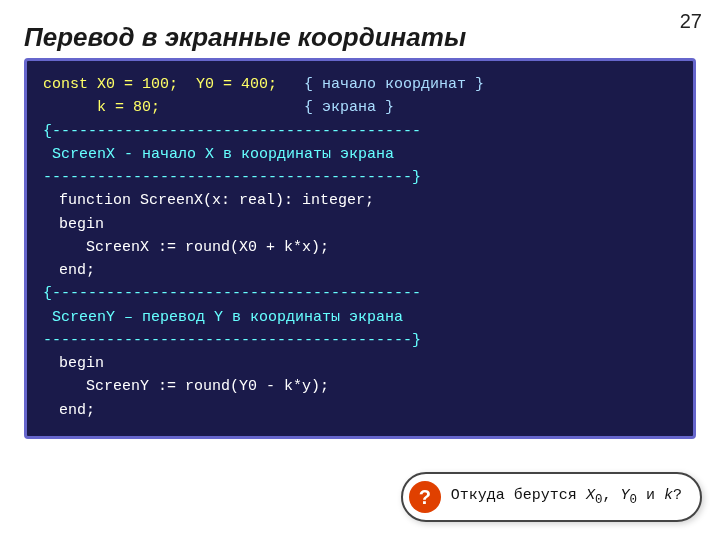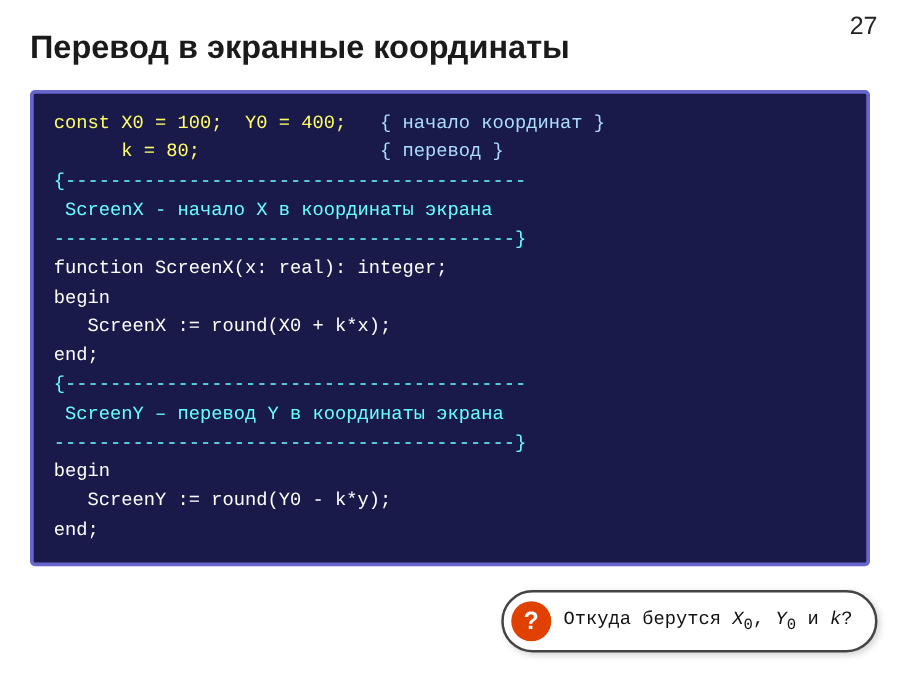--- a/index.html
+++ b/index.html
@@ -27,43 +27,44 @@
       right: 18px;
       font-size: 20px;
       font-weight: normal;
       color: #222;
     }
 
     .title {
       font-size: 26px;
       font-weight: bold;
       color: #1a1a1a;
-      margin-bottom: 19px;
+      margin-bottom: 5px;
       margin-top: 4px;
+      font-style: italic;
     }
 
     .code-block {
       background: #1a1a4a;
       border: 3px solid #6666cc;
       border-radius: 4px;
       padding: 12px 16px 14px 16px;
       font-family: 'Courier New', Courier, monospace;
       font-size: 15px;
       color: #fff;
       line-height: 1.55;
       width: 100%;
       position: relative;
     }
 
     .code-line {
       white-space: pre;
       display: block;
     }
 
-    .code-white { color: #ffffff; }
+    .code-white { color: #ffffff; margin-left: 16px; }
     .code-yellow { color: #ffff66; }
     .code-cyan { color: #66ffff; }
     .code-comment { color: #aaddff; text-align: right; }
 
     .tooltip-bubble {
       position: absolute;
       bottom: 18px;
       right: 18px;
       display: flex;
       align-items: center;
@@ -105,21 +106,21 @@
 <body>
 
 <div class="page-container">
 
   <div class="slide-number">27</div>
 
   <div class="title">Перевод в экранные координаты</div>
 
   <div class="code-block">
     <span class="code-line code-yellow">const X0 = 100;  Y0 = 400;   <span class="code-comment">{ начало координат }</span></span>
-    <span class="code-line code-yellow">      k = 80;                <span class="code-comment">{ перевод }</span></span>
+    <span class="code-line code-yellow">      k = 80;                <span class="code-comment">{ экрана }</span></span>
     <span class="code-line code-cyan">{-----------------------------------------</span>
     <span class="code-line code-cyan"> ScreenX - начало X в координаты экрана</span>
     <span class="code-line code-cyan">-----------------------------------------}</span>
     <span class="code-line code-white">function ScreenX(x: real): integer;</span>
     <span class="code-line code-white">begin</span>
     <span class="code-line code-white">   ScreenX := round(X0 + k*x);</span>
     <span class="code-line code-white">end;</span>
     <span class="code-line code-cyan">{-----------------------------------------</span>
     <span class="code-line code-cyan"> ScreenY – перевод Y в координаты экрана</span>
     <span class="code-line code-cyan">-----------------------------------------}</span>

